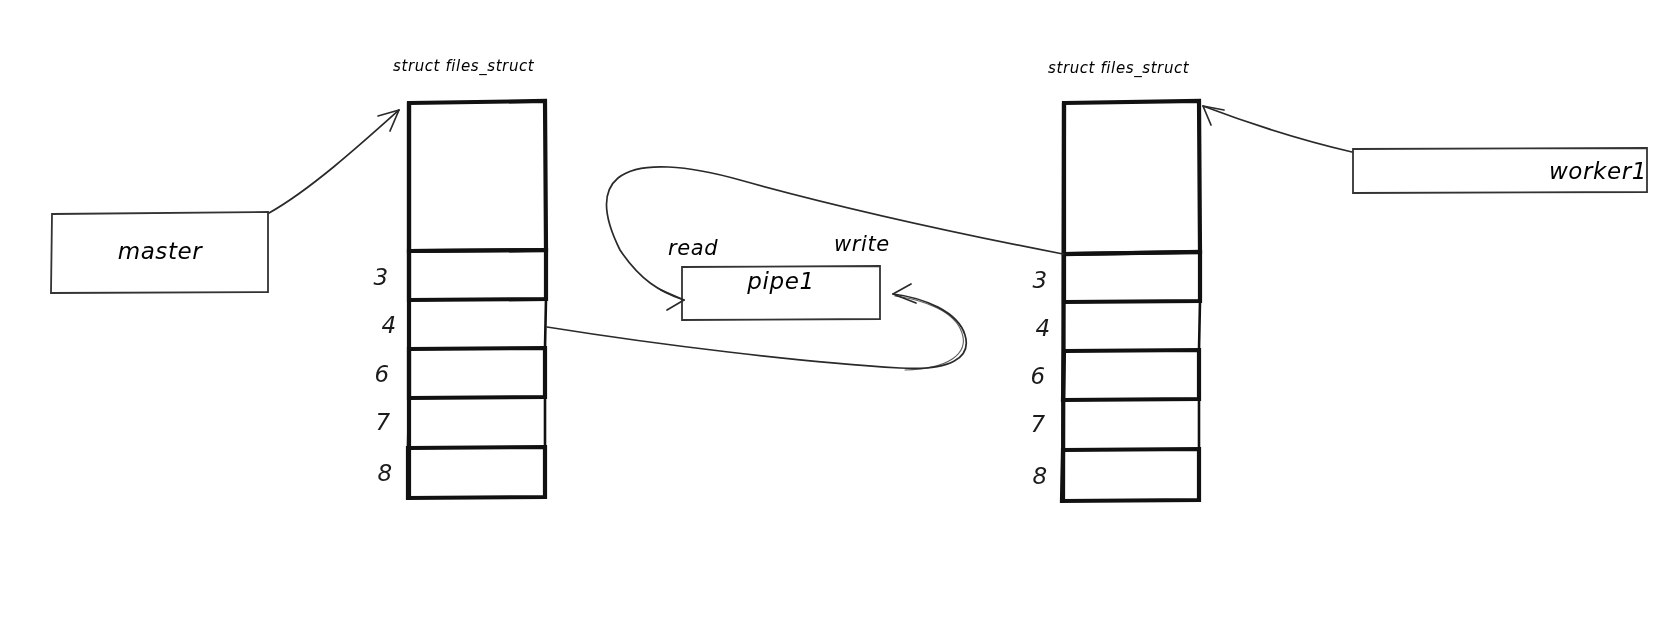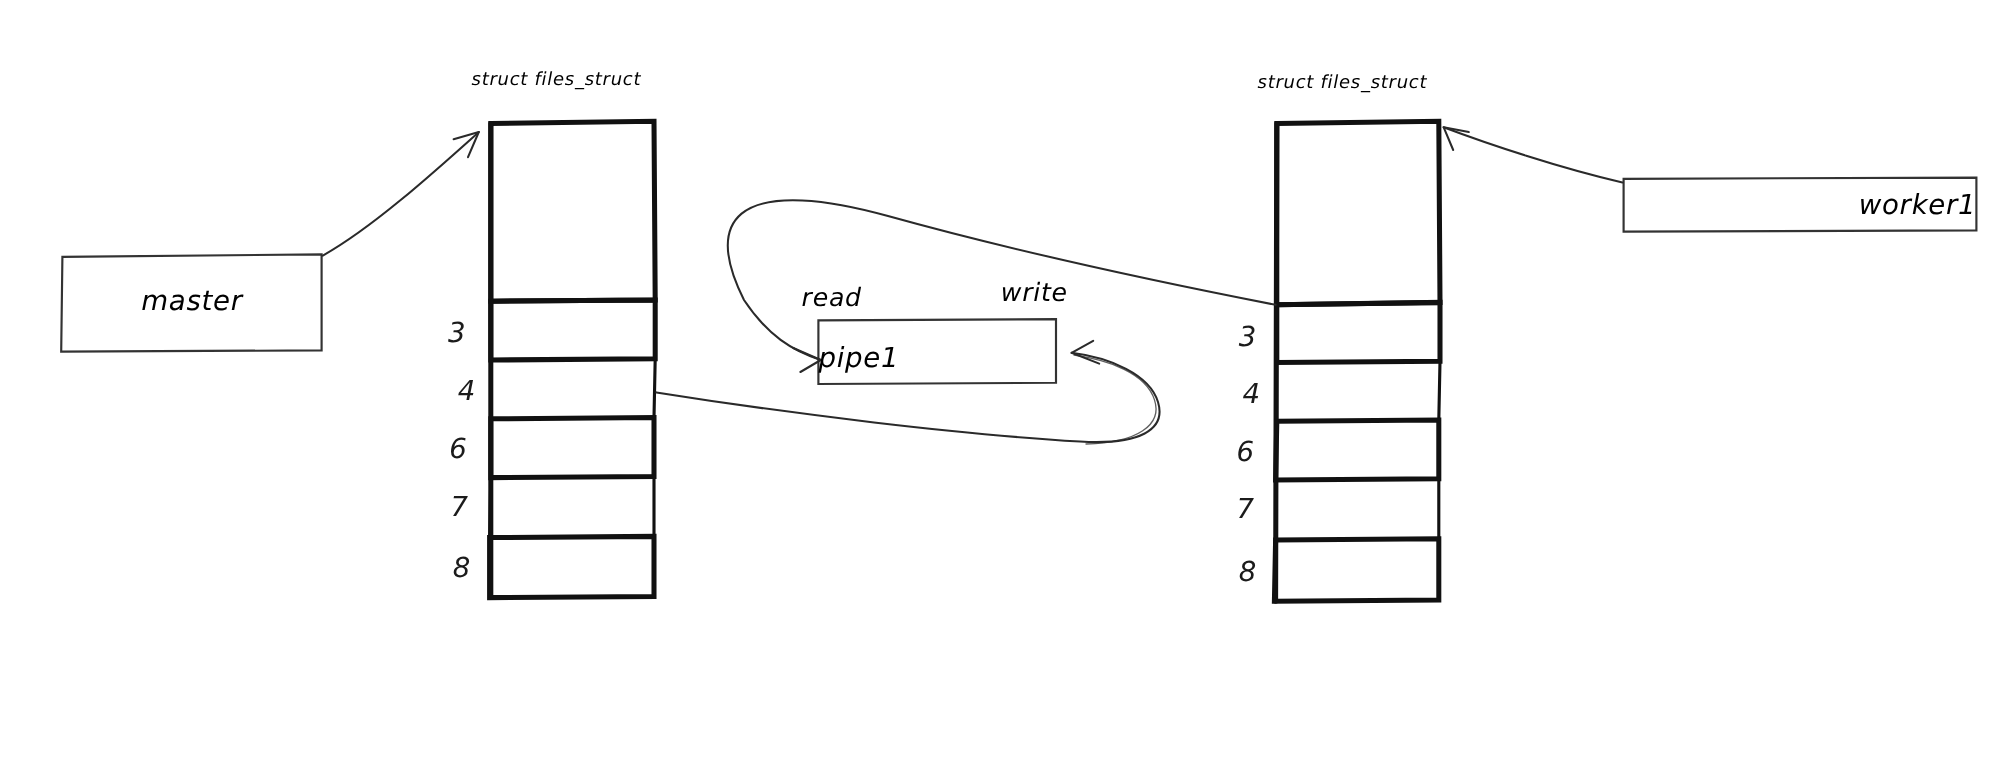--- a/index.html
+++ b/index.html
@@ -156,21 +156,21 @@
   <div style="position:absolute;left:0;top:0;width:1670px;height:634px;pointer-events:none;">
 
     <div style="position:absolute;left:393px;top:57px;width:200px;text-align:left;" class="hand-text title-text">struct files_struct</div>
 
     <div style="position:absolute;left:1048px;top:59px;width:220px;text-align:left;" class="hand-text title-text">struct files_struct</div>
 
     <div style="position:absolute;left:52px;top:238px;width:216px;text-align:center;" class="hand-text boxlabel-text">master</div>
 
     <div style="position:absolute;left:1353px;top:158px;width:294px;text-align:right;" class="hand-text boxlabel-text">worker1</div>
 
-    <div style="position:absolute;left:682px;top:286px;width:198px;" class="hand-text boxlabel-text">pipe1</div>
+    <div style="position:absolute;left:682px;top:268px;width:198px;text-align:center;" class="hand-text boxlabel-text">pipe1</div>
 
     <div style="position:absolute;left:668px;top:236px;width:80px;text-align:left;" class="hand-text edgelabel-text">read</div>
 
     <div style="position:absolute;left:834px;top:232px;width:90px;text-align:left;" class="hand-text edgelabel-text">write</div>
 
   </div>
 
 </div>
 
 </body></html>

